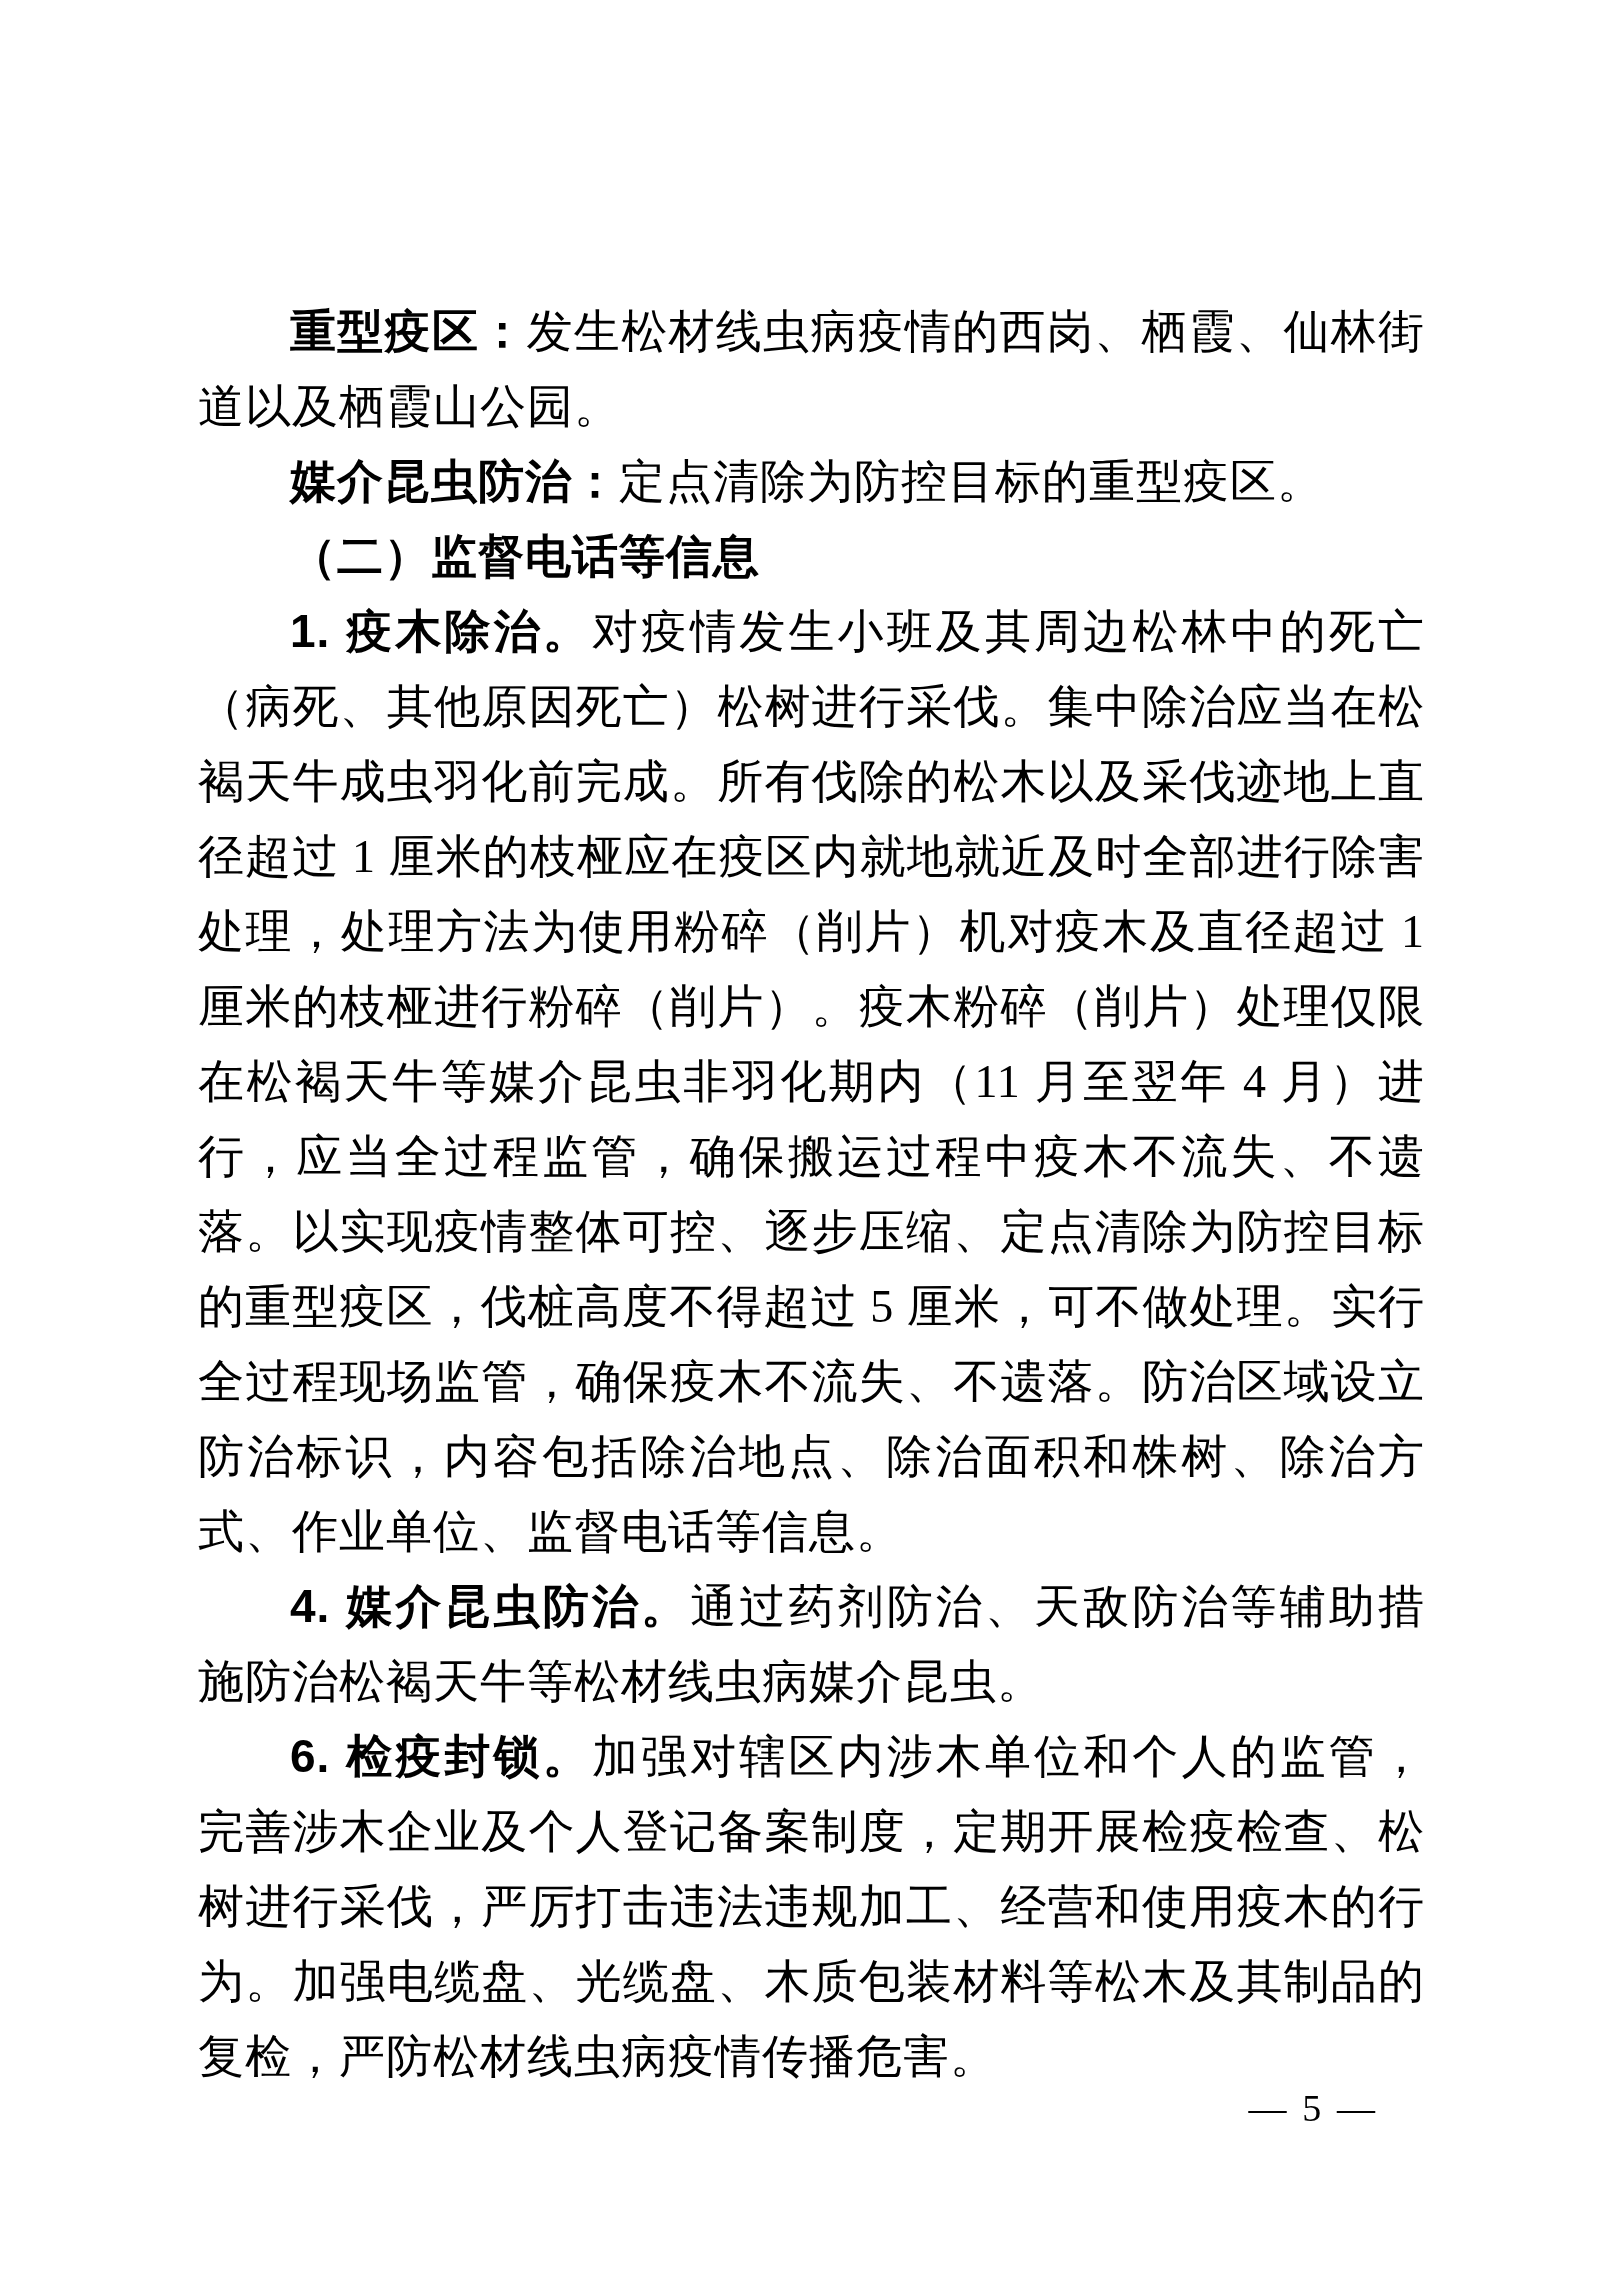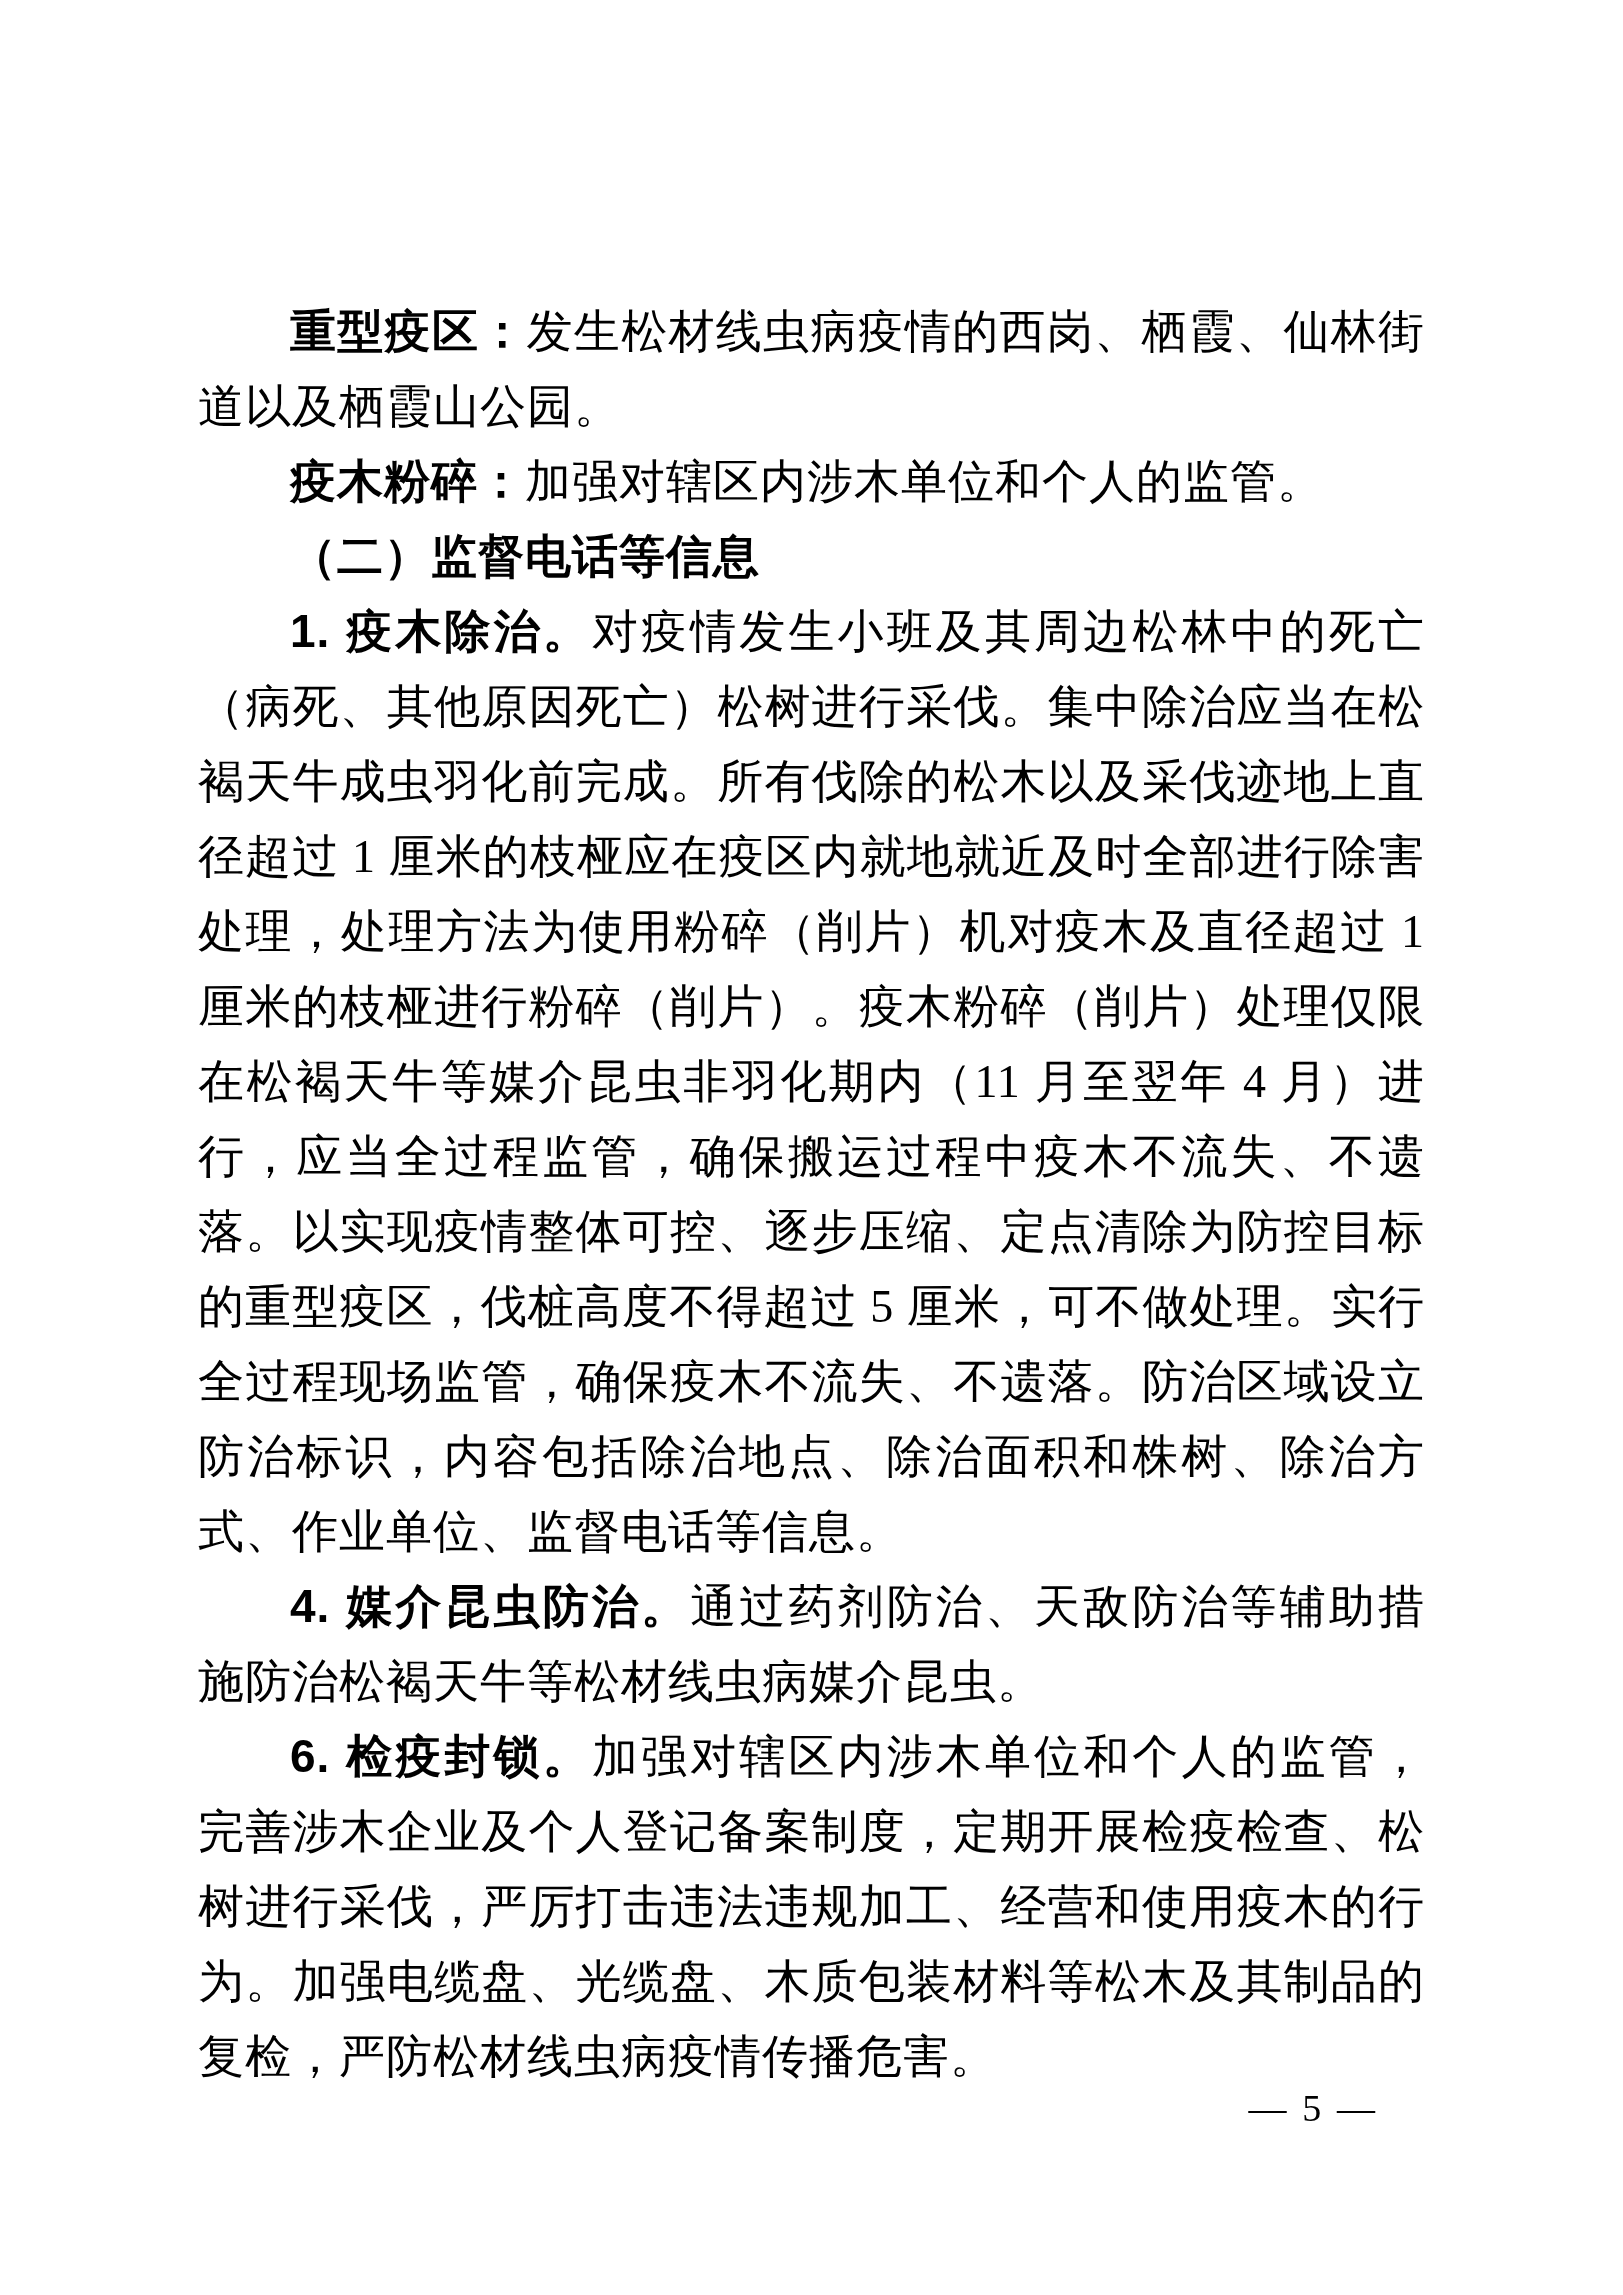--- a/index.html
+++ b/index.html
@@ -54,21 +54,21 @@
   }
 </style>
 </head>
 <body>
 
 <div class="page">
   <main class="content">
 
     <p class="para"><span class="lead">重型疫区：</span><span class="body-text">发生松材线虫病疫情的西岗、栖霞、仙林街道以及栖霞山公园。</span></p>
 
-    <p class="para"><span class="lead">疫木粉碎：</span><span class="body-text">加强对辖区内涉木单位和个人的监管。</span></p>
+    <p class="para"><span class="lead">媒介昆虫防治：</span><span class="body-text">定点清除为防控目标的重型疫区。</span></p>
 
     <h3 class="heading">（二）监督电话等信息</h3>
 
     <p class="para"><span class="lead">1. 疫木除治。</span><span class="body-text">对疫情发生小班及其周边松林中的死亡（病死、其他原因死亡）松树进行采伐。集中除治应当在松褐天牛成虫羽化前完成。所有伐除的松木以及采伐迹地上直径超过 1 厘米的枝桠应在疫区内就地就近及时全部进行除害处理，处理方法为使用粉碎（削片）机对疫木及直径超过 1 厘米的枝桠进行粉碎（削片）。疫木粉碎（削片）处理仅限在松褐天牛等媒介昆虫非羽化期内（11 月至翌年 4 月）进行，应当全过程监管，确保搬运过程中疫木不流失、不遗落。以实现疫情整体可控、逐步压缩、定点清除为防控目标的重型疫区，伐桩高度不得超过 5 厘米，可不做处理。实行全过程现场监管，确保疫木不流失、不遗落。防治区域设立防治标识，内容包括除治地点、除治面积和株树、除治方式、作业单位、监督电话等信息。</span></p>
 
     <p class="para"><span class="lead">4. 媒介昆虫防治。</span><span class="body-text">通过药剂防治、天敌防治等辅助措施防治松褐天牛等松材线虫病媒介昆虫。</span></p>
 
     <p class="para"><span class="lead">6. 检疫封锁。</span><span class="body-text">加强对辖区内涉木单位和个人的监管，完善涉木企业及个人登记备案制度，定期开展检疫检查、松树进行采伐，严厉打击违法违规加工、经营和使用疫木的行为。加强电缆盘、光缆盘、木质包装材料等松木及其制品的复检，严防松材线虫病疫情传播危害。</span></p>
 
   </main>

